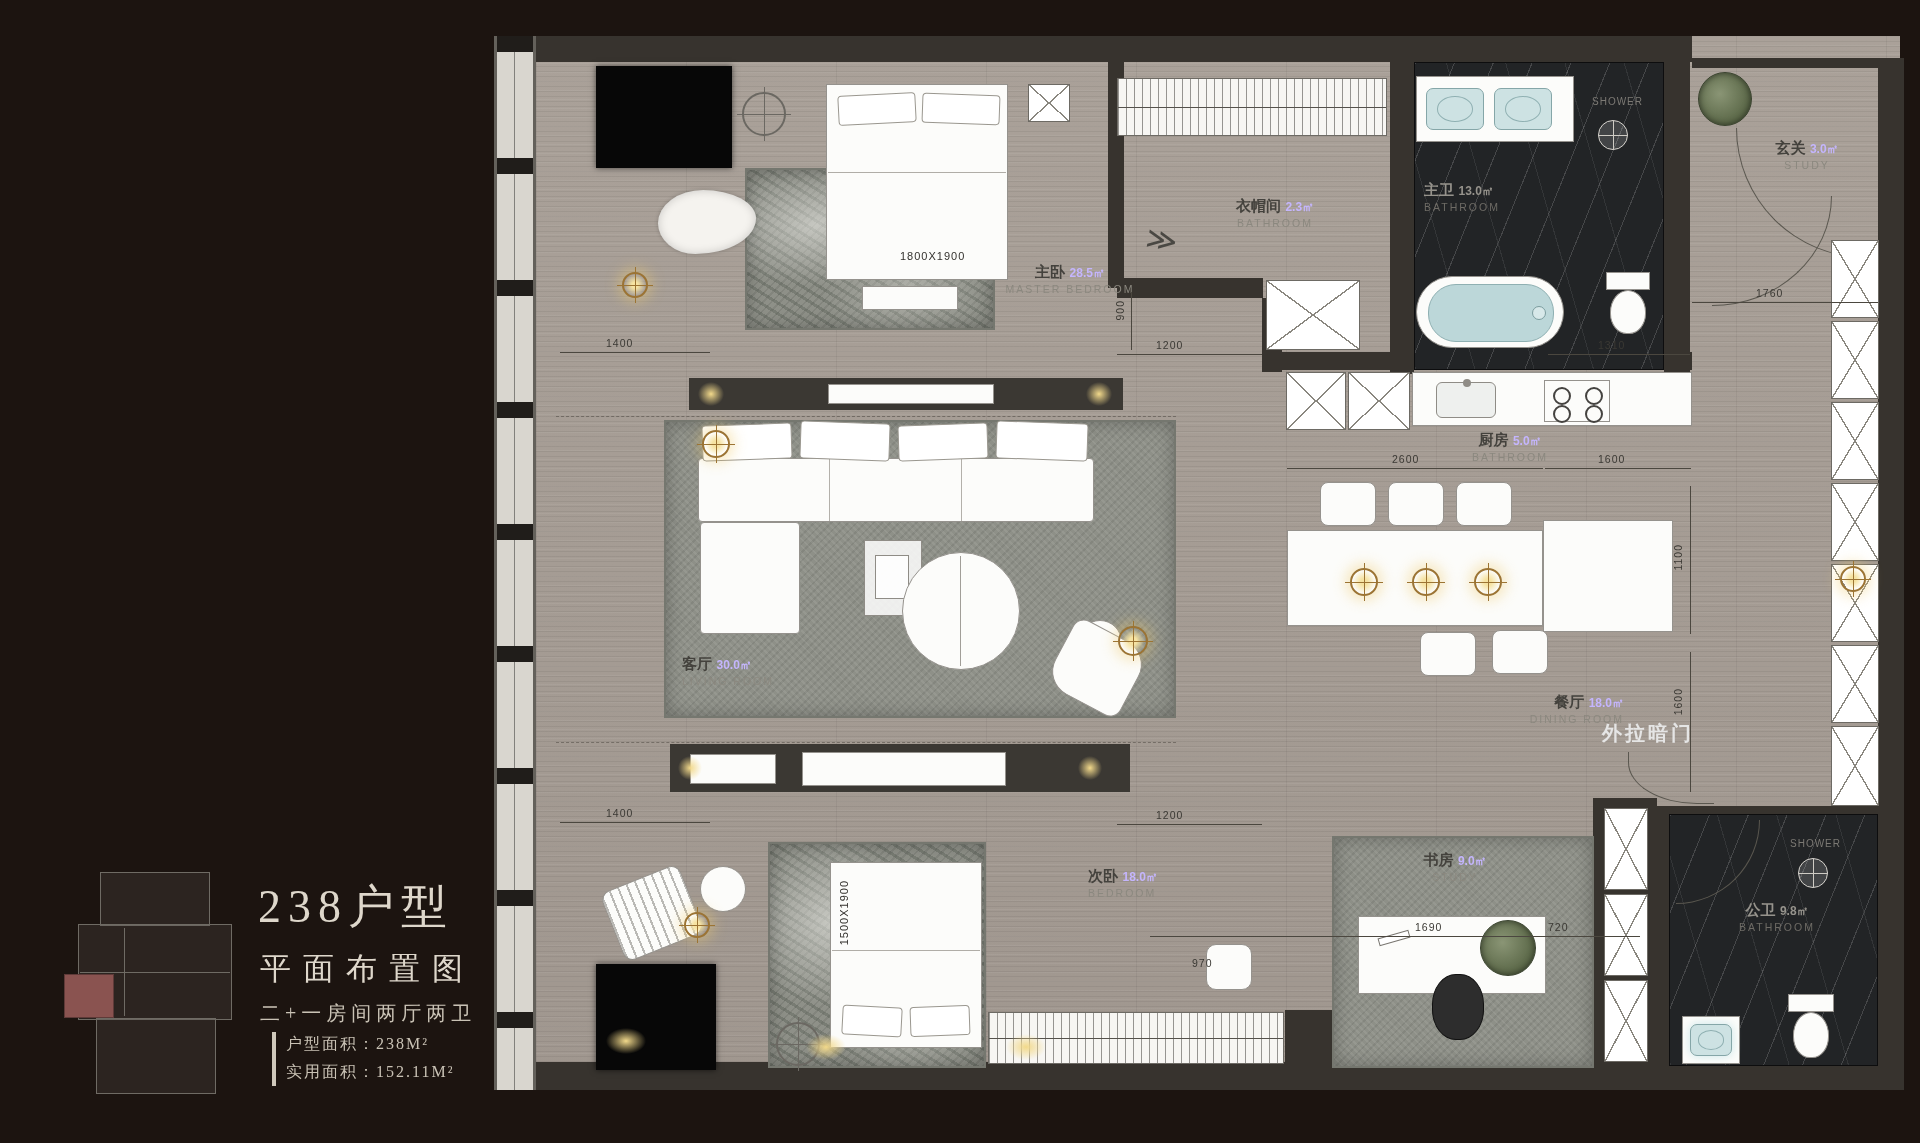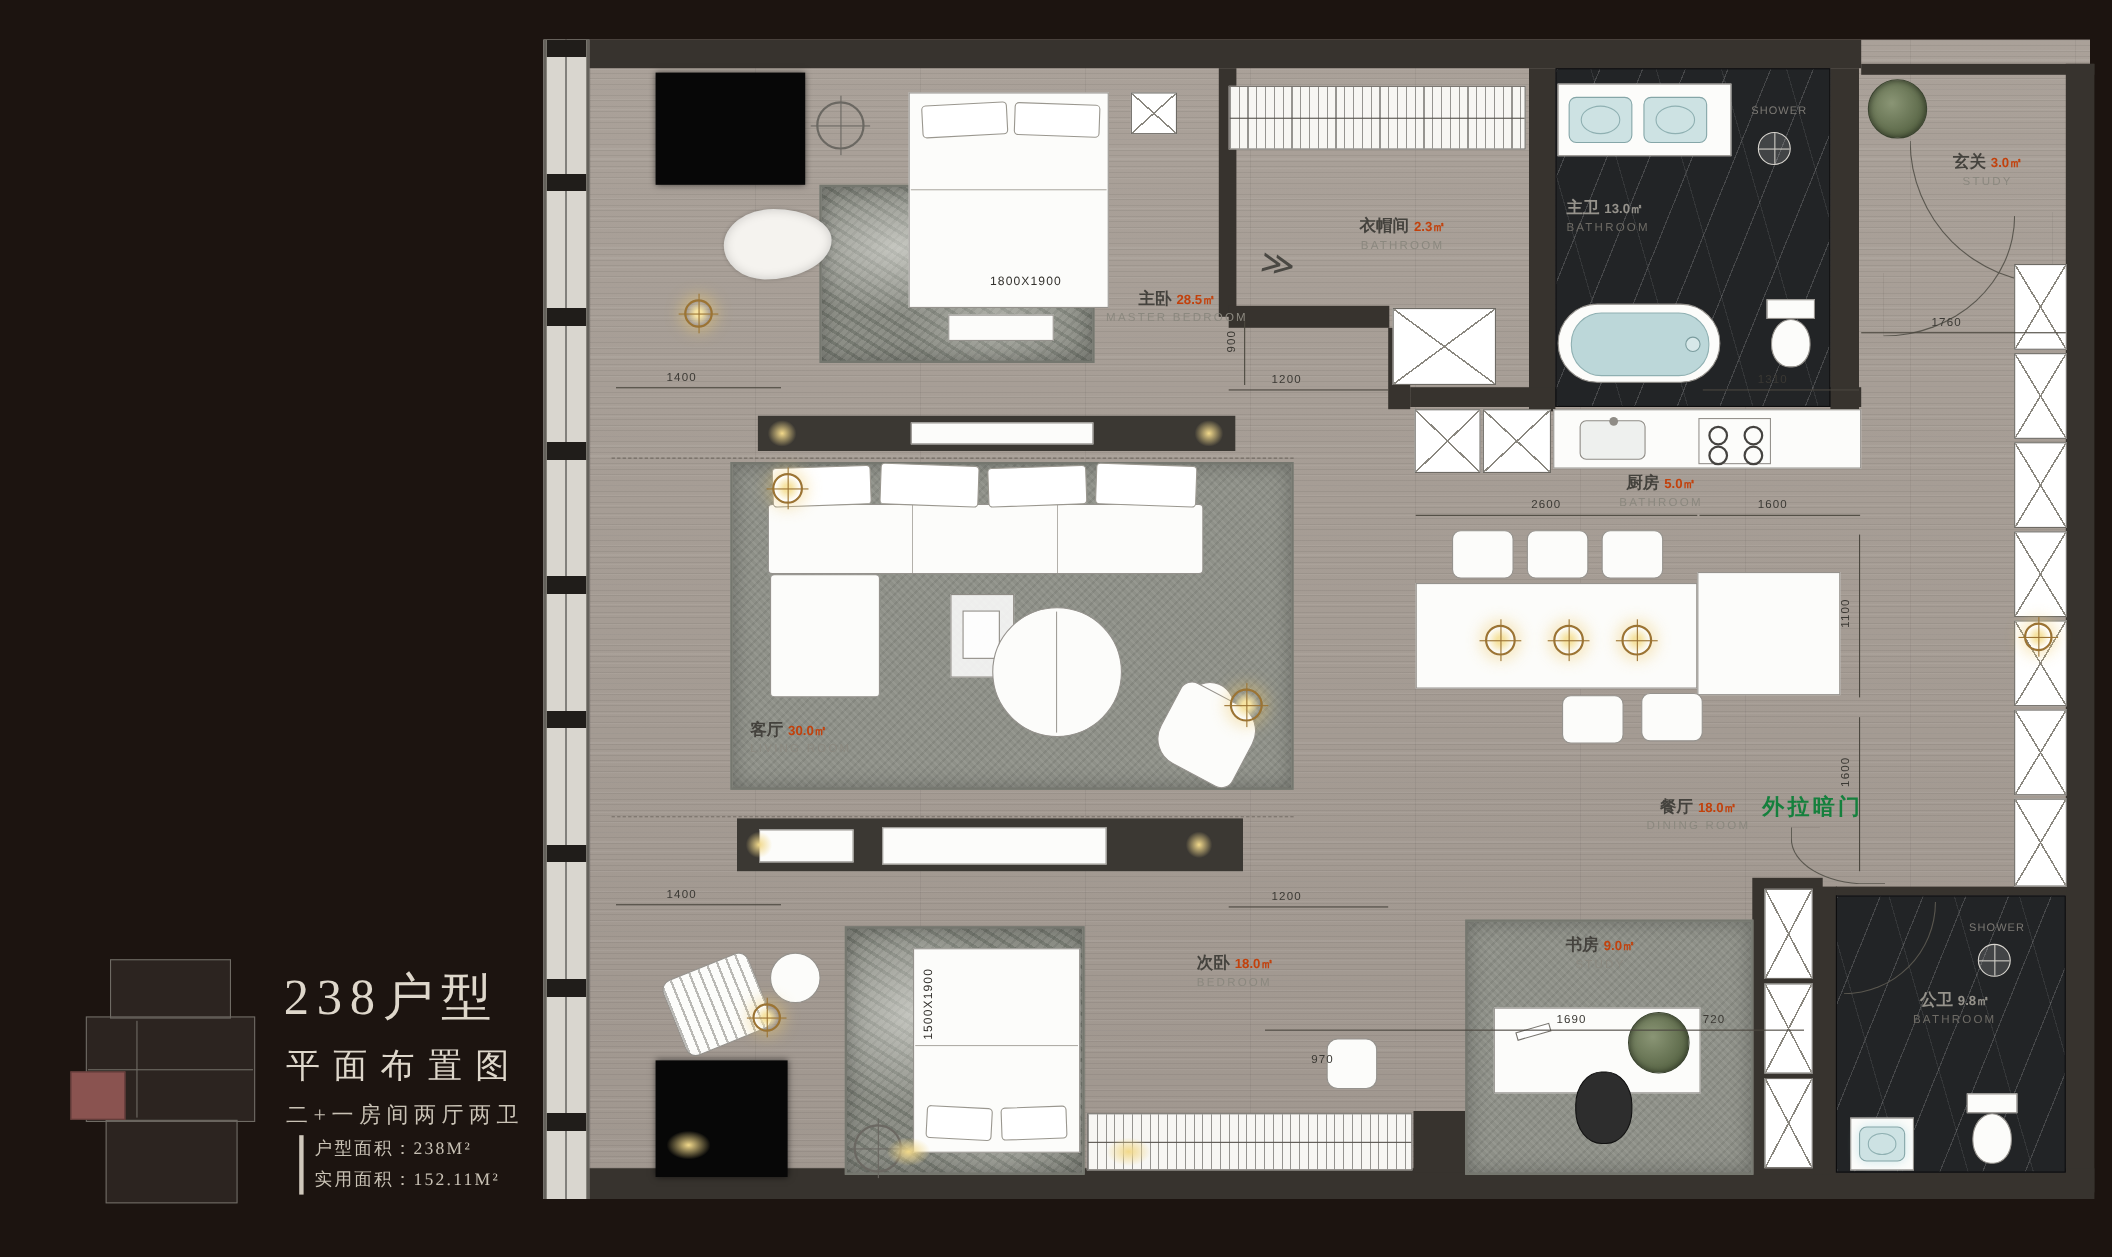--- a/index.html
+++ b/index.html
@@ -39,21 +39,21 @@
   .wd::before{content:"";position:absolute;left:0;right:0;top:50%;height:1px;background:#55524c}
   .cross{position:absolute;border:2px solid #6b6862;border-radius:50%;box-sizing:border-box}
   .cross::before{content:"";position:absolute;left:50%;top:-7px;bottom:-7px;width:1px;background:#6b6862}
   .cross::after{content:"";position:absolute;top:50%;left:-7px;right:-7px;height:1px;background:#6b6862}
   .cross.orange{border-color:#9c7433;background:radial-gradient(circle,#f6e3a2 20%,rgba(246,227,162,0) 70%);
     box-shadow:0 0 14px 4px rgba(240,205,110,.45)}
   .cross.orange::before,.cross.orange::after{background:#9c7433}
   .glow-sq{position:absolute;background:radial-gradient(closest-side,#f2d98b,rgba(242,217,139,0))}
   .lbl{position:absolute;text-align:center;line-height:1.3;white-space:nowrap}
   .lbl .cn{font-size:15px;font-weight:bold;color:#44423d}
-  .lbl .ar{font-size:12px;color:#c2410c;font-weight:bold}
+  .lbl .ar{font-size:12px;color:#c4b5fd;font-weight:bold}
   .lbl .en{font-size:10.5px;color:#8b887f;letter-spacing:2px;font-weight:normal}
   .lbl.on-dark .cn,.lbl.on-dark .ar{color:#96938c}
   .lbl.on-dark .en{color:#6e6b65}
   .dim{position:absolute;font-size:10.5px;color:#3b3934;letter-spacing:1px}
   .vdim{writing-mode:vertical-rl;transform:rotate(180deg)}
   .dline{position:absolute;background:#4b473f;height:1px}
   .vline{position:absolute;background:#4b473f;width:1px}
   .dashh{position:absolute;border-top:1px dashed rgba(62,58,52,.45)}
   .pill{position:absolute;background:#fff;border:1px solid #9a978f;border-radius:4px;box-sizing:border-box}
   .sink{position:absolute;background:#cde2e3;border:1px solid #85a6a8;border-radius:7px;box-sizing:border-box}
@@ -227,26 +227,26 @@
 <div class="white" style="left:1388px;top:482px;width:56px;height:44px;border-radius:8px"></div>
 <div class="white" style="left:1456px;top:482px;width:56px;height:44px;border-radius:8px"></div>
 <div class="white" style="left:1287px;top:530px;width:256px;height:96px"></div>
 <div class="white" style="left:1543px;top:520px;width:130px;height:112px"></div>
 <div class="white" style="left:1420px;top:632px;width:56px;height:44px;border-radius:8px"></div>
 <div class="white" style="left:1492px;top:630px;width:56px;height:44px;border-radius:8px"></div>
 <div class="cross orange" style="left:1350px;top:568px;width:28px;height:28px"></div>
 <div class="cross orange" style="left:1412px;top:568px;width:28px;height:28px"></div>
 <div class="cross orange" style="left:1474px;top:568px;width:28px;height:28px"></div>
 
-<div class="lbl" style="left:1456px;top:724px;width:160px;text-align:center;padding-left:8px">
+<div class="lbl" style="left:1456px;top:692px;width:160px;text-align:right;padding-left:8px">
   <div><span class="cn">餐厅</span>
        <span class="ar">18.0㎡</span></div>
   <div class="en">DINING ROOM</div>
 </div>
-<div class="abs" style="left:1602px;top:720px;font-size:20px;font-weight:bold;color:#15803d;letter-spacing:3px">外拉暗门</div>
+<div class="abs" style="left:1602px;top:720px;font-size:20px;font-weight:bold;color:#e5e5e5;letter-spacing:3px">外拉暗门</div>
 <div class="arcbl" style="left:1628px;top:752px;width:86px;height:52px;border-radius:0 0 0 80%"></div>
 
 <div class="wall" style="left:670px;top:744px;width:460px;height:48px;background:#3b3833"></div>
 <div class="white" style="left:802px;top:752px;width:204px;height:34px"></div>
 <div class="white" style="left:690px;top:754px;width:86px;height:30px"></div>
 <div class="glow-sq" style="left:678px;top:756px;width:24px;height:24px"></div>
 <div class="glow-sq" style="left:1078px;top:756px;width:24px;height:24px"></div>
 
 <div class="rug streaky" style="left:768px;top:842px;width:218px;height:226px"></div>
 <div class="white" style="left:830px;top:862px;width:152px;height:186px"></div>

